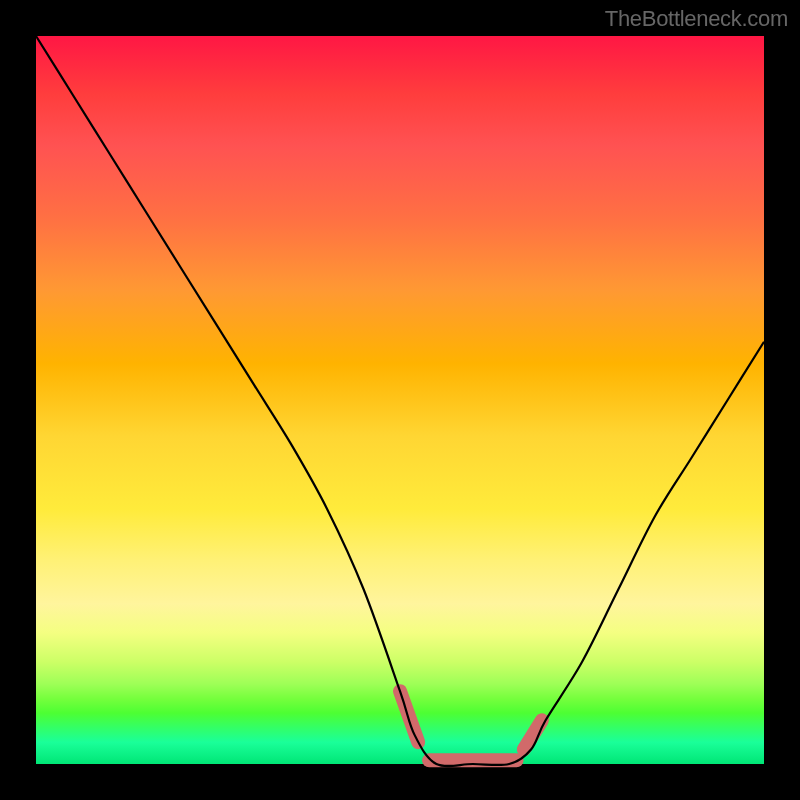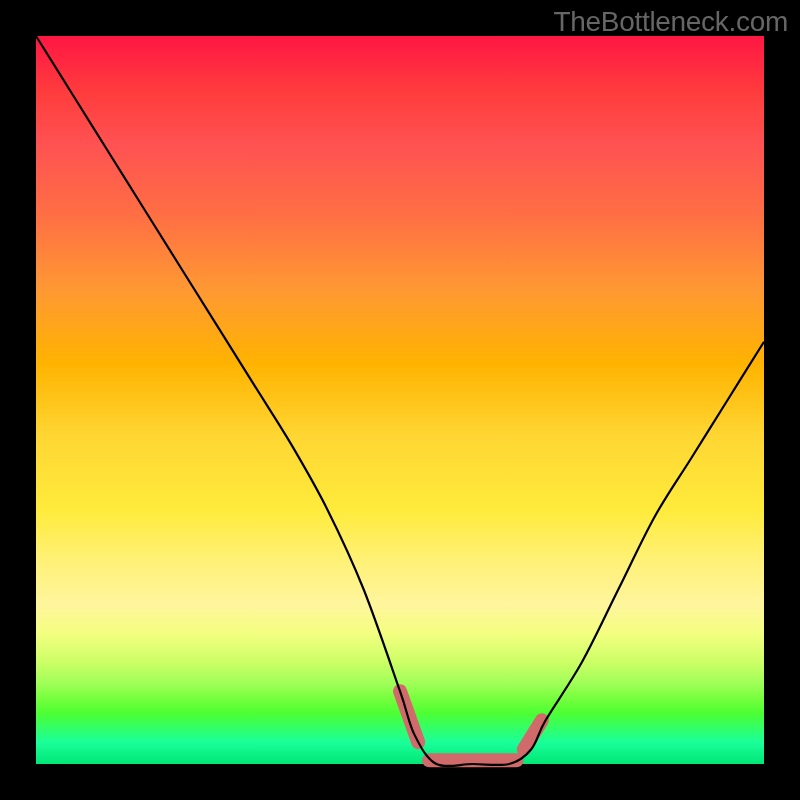--- a/index.html
+++ b/index.html
@@ -31,21 +31,21 @@
       #33ff66 95%,
       #1aff99 97%,
       #00e676 100%
     );
   }
   .watermark {
     position: absolute;
     top: 6px;
     right: 12px;
     color: #666;
-    font-size: 28px;
+    font-size: 22px;
     font-weight: 500;
     z-index: 10;
     letter-spacing: -0.3px;
   }
   svg.curve {
     position: absolute;
     top: 0;
     left: 0;
     z-index: 5;
   }

